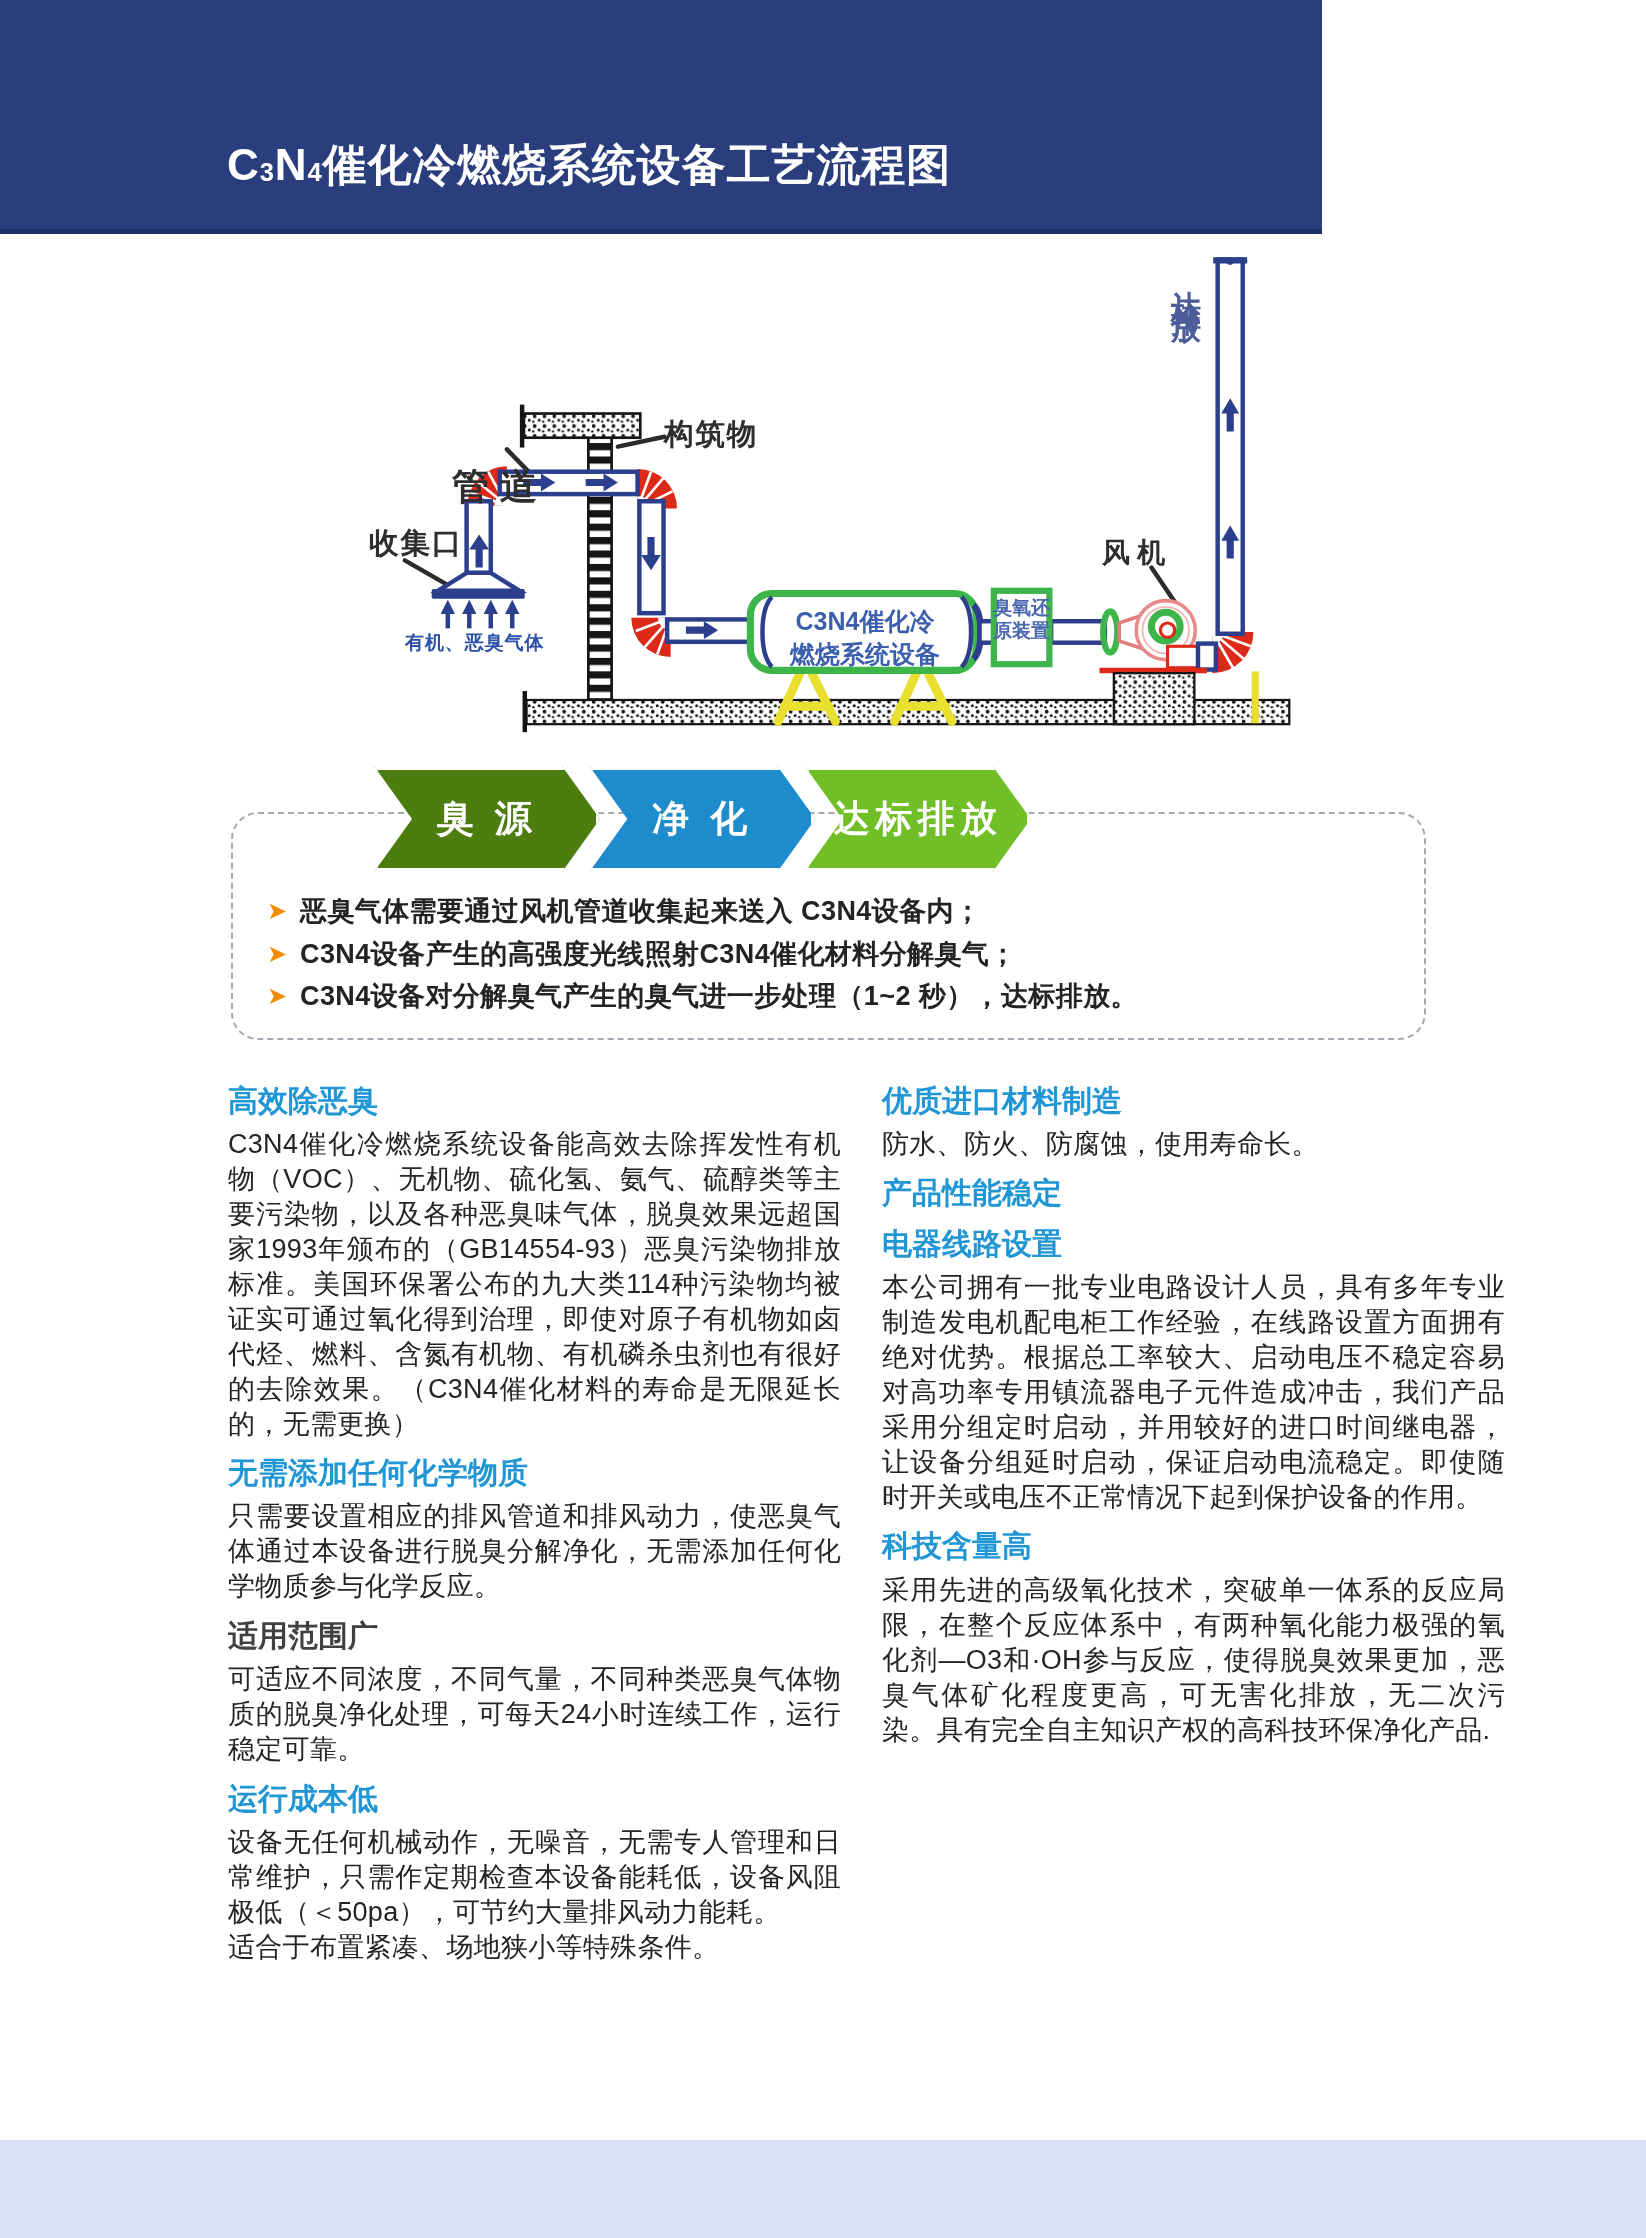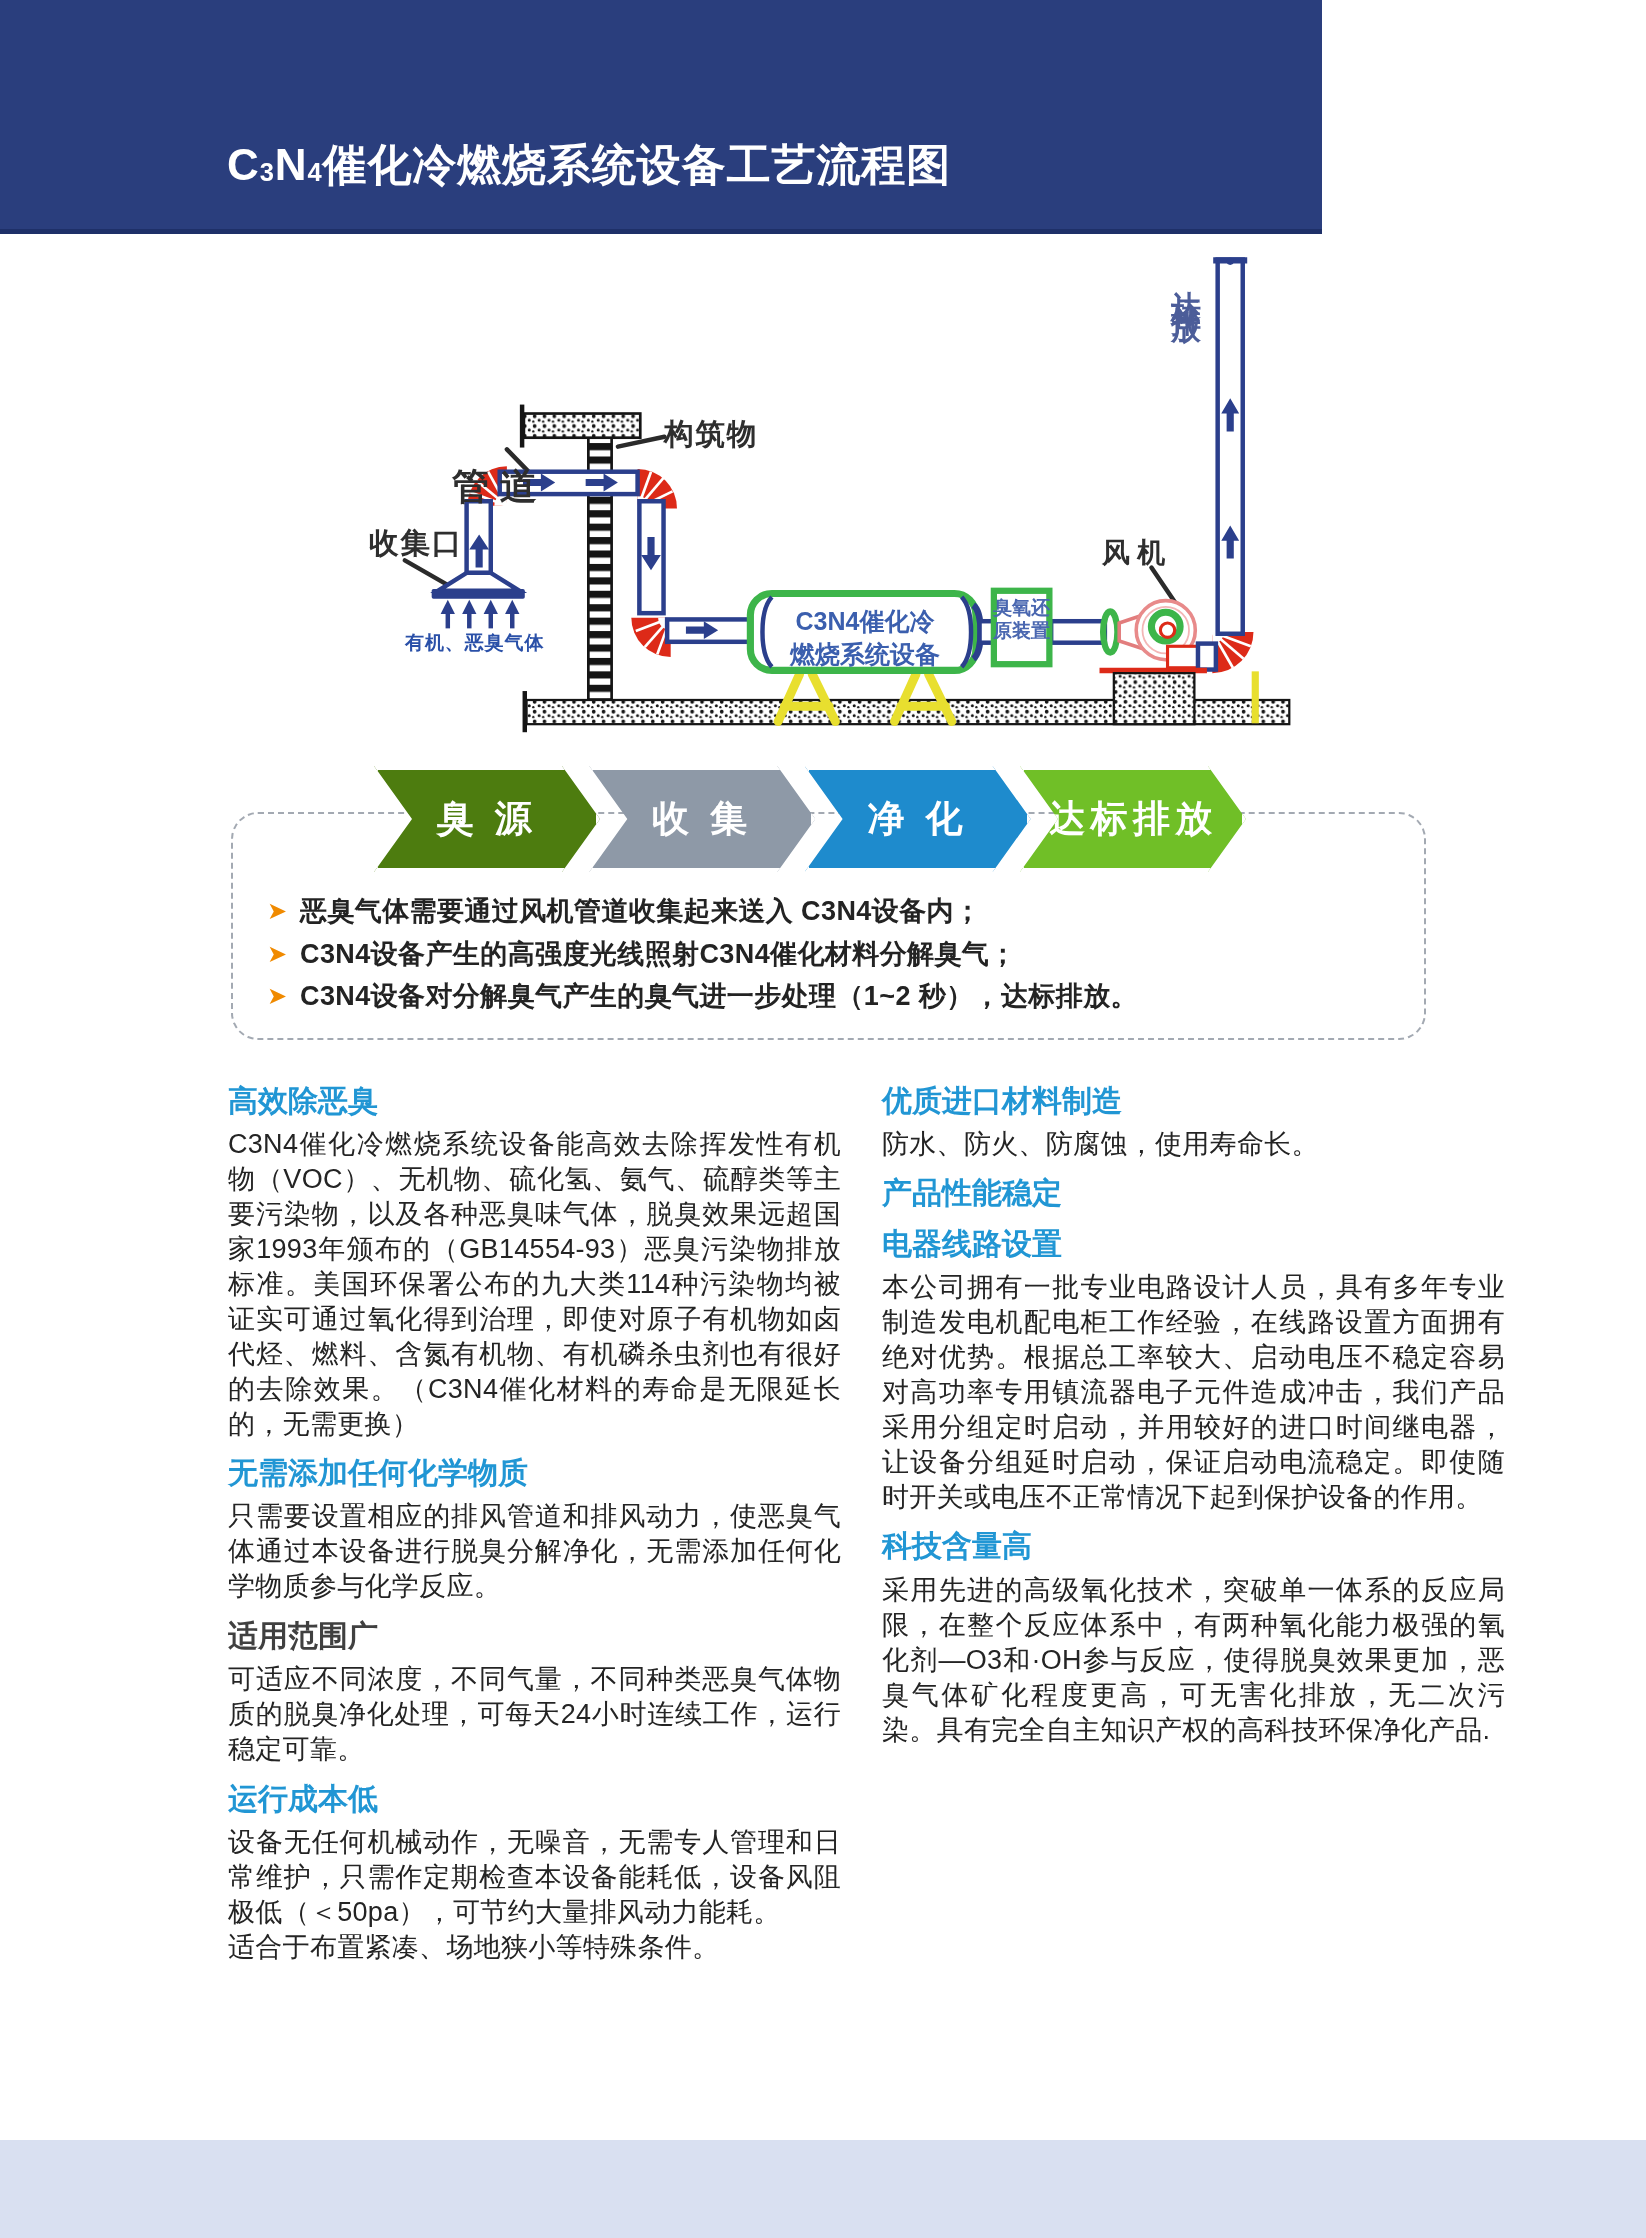--- a/index.html
+++ b/index.html
@@ -192,21 +192,20 @@
 <div class="lbl lbl-fan">风机</div>
 <div class="lbl lbl-gas">有机、恶臭气体</div>
 <div class="lbl lbl-equip"><span>C3N4催化冷</span><br><span>燃烧系统设备</span></div>
 <div class="lbl lbl-ozone">臭氧还原装置</div>
 <div class="lbl lbl-stack">达标排放</div>
 
 <div class="abs notes-box"></div>
 
 <div class="abs chev-row">
   <div class="chev" style="background-color: #4d7c0f;">臭 源</div>
-  <div class="chev" style="background-color: rgb(142, 153, 167);">收 集</div>
   <div class="chev" style="background-color: rgb(30, 139, 205);">净 化</div>
   <div class="chev" style="background-color: rgb(112, 191, 39);">达标排放</div>
 </div>
 
 <div class="abs bullets">
   <div class="bullet">
     <span class="mk" style="color: rgb(240, 138, 0);">➤</span>
     <span>恶臭气体需要通过风机管道收集起来送入 C3N4设备内；</span>
   </div>
   <div class="bullet">

